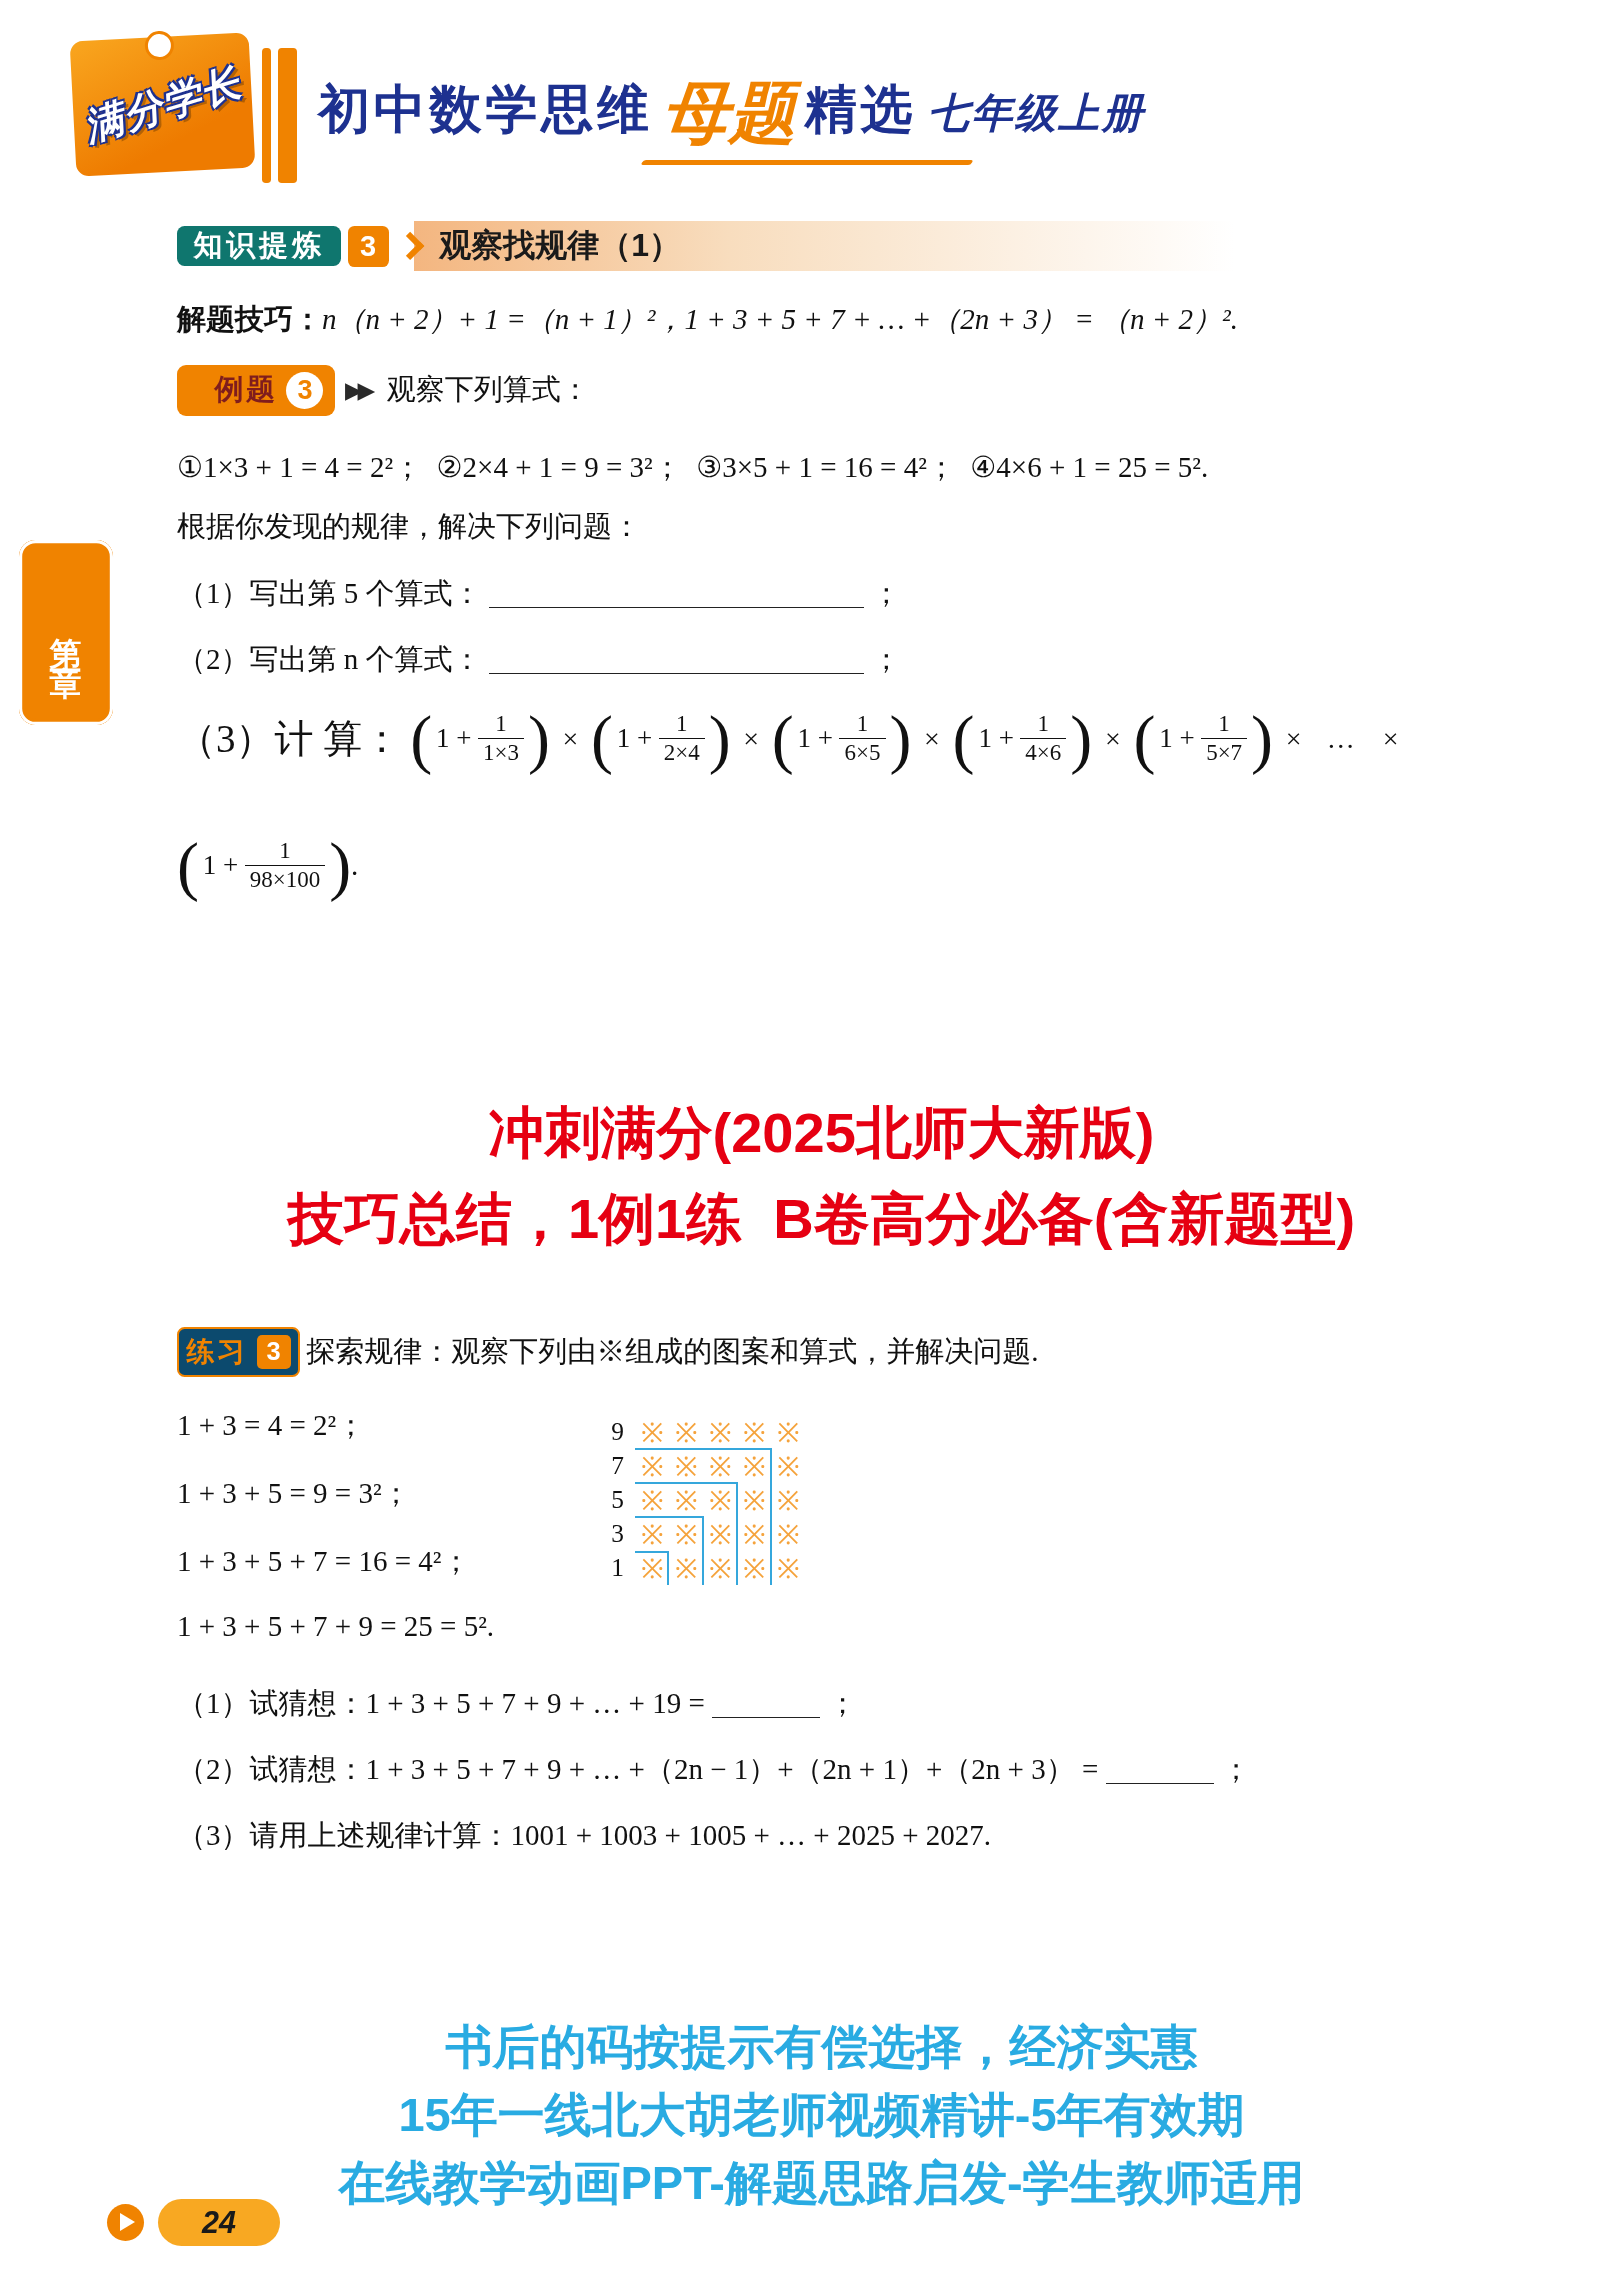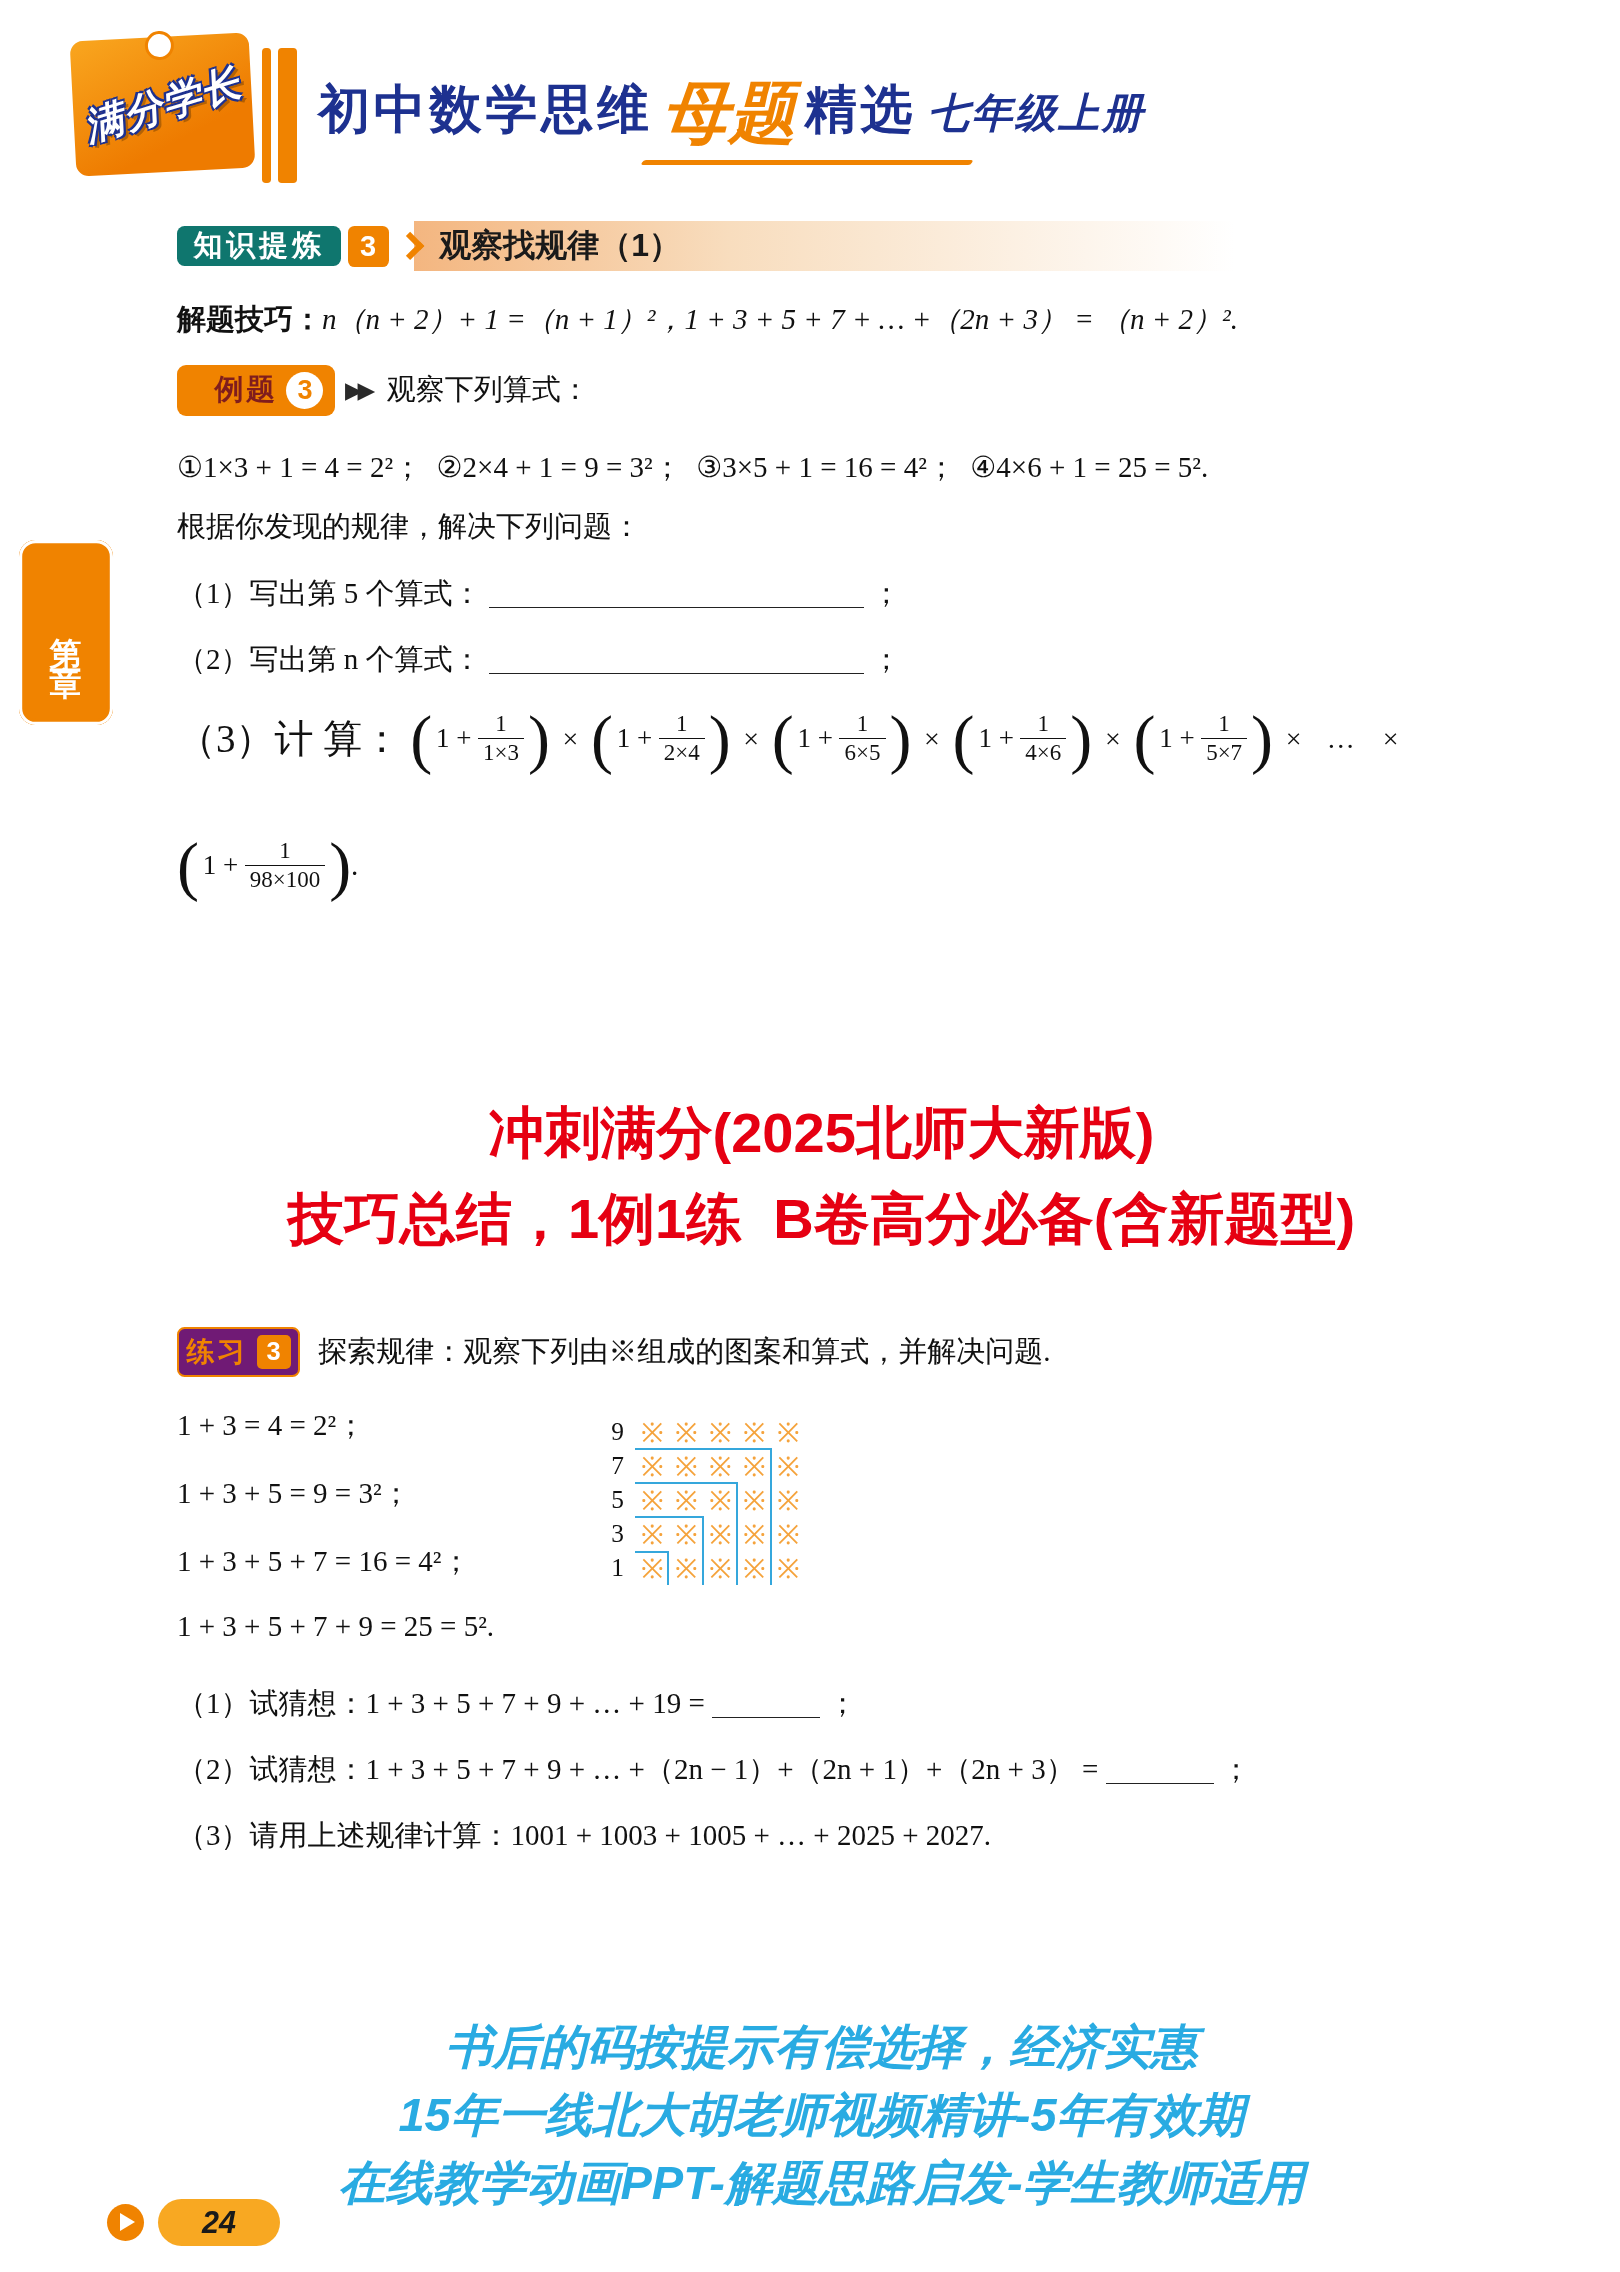--- a/index.html
+++ b/index.html
@@ -85,26 +85,26 @@
   .frac .den { border-top:1.9px solid #111; padding:0 5.1px; }
   .sep { margin:0 12.7px; font-size:28px; }
   .ellipsis { letter-spacing:2.5px; }
   .break { flex-basis:100%; height:0; }
   .period { font-size:29px; }
 
   
   .promo-red { text-align:center; font-family:"Liberation Sans",sans-serif; font-weight:bold;
           font-size:56px; line-height:1.55; margin:191px 0 64px; white-space:pre-wrap; }
   .promo-blue { text-align:center; font-family:"Liberation Sans",sans-serif; font-weight:bold;
-          font-size:47px; line-height:1.45; margin-top:159px; white-space:pre-wrap;font-style:italic; }
+          font-size:47px; line-height:1.45; margin-top:159px; white-space:pre-wrap; }
 
   
   .practice-header { display:flex; align-items:center; margin-bottom:29px; }
-  .pr-badge { display:flex; align-items:center; border:2.5px solid #f08300; background:#701a75;
-          border-radius:7.6px; padding:3.8px 7.6px; gap:9px; margin-right:18px; }
+  .pr-badge { display:flex; align-items:center; border:2.5px solid #f08300; background:#0c4a6e;
+          border-radius:7.6px; padding:3.8px 7.6px; gap:9px; margin-right:6px; }
   .pr-badge .lbl { color:#f08300; font-family:"Liberation Sans",sans-serif; font-weight:bold; font-size:28px; letter-spacing:2.5px; }
   .pr-badge .num { width:34px; height:34px; background:#f08300; color:#fff; border-radius:5.1px;
           font-family:"Liberation Sans",sans-serif; font-weight:bold; font-size:25.4px;
           display:flex; align-items:center; justify-content:center; }
   .pr-intro { font-size:29px; }
 
   .practice-body { display:flex; align-items:flex-start; margin-bottom:41px; }
   .practice-eqs { width:419px; font-size:29px; display:flex; flex-direction:column; gap:28px; }
   .p-eq { white-space:pre-wrap; }
   .diagram { display:flex; margin-top:9px; }

